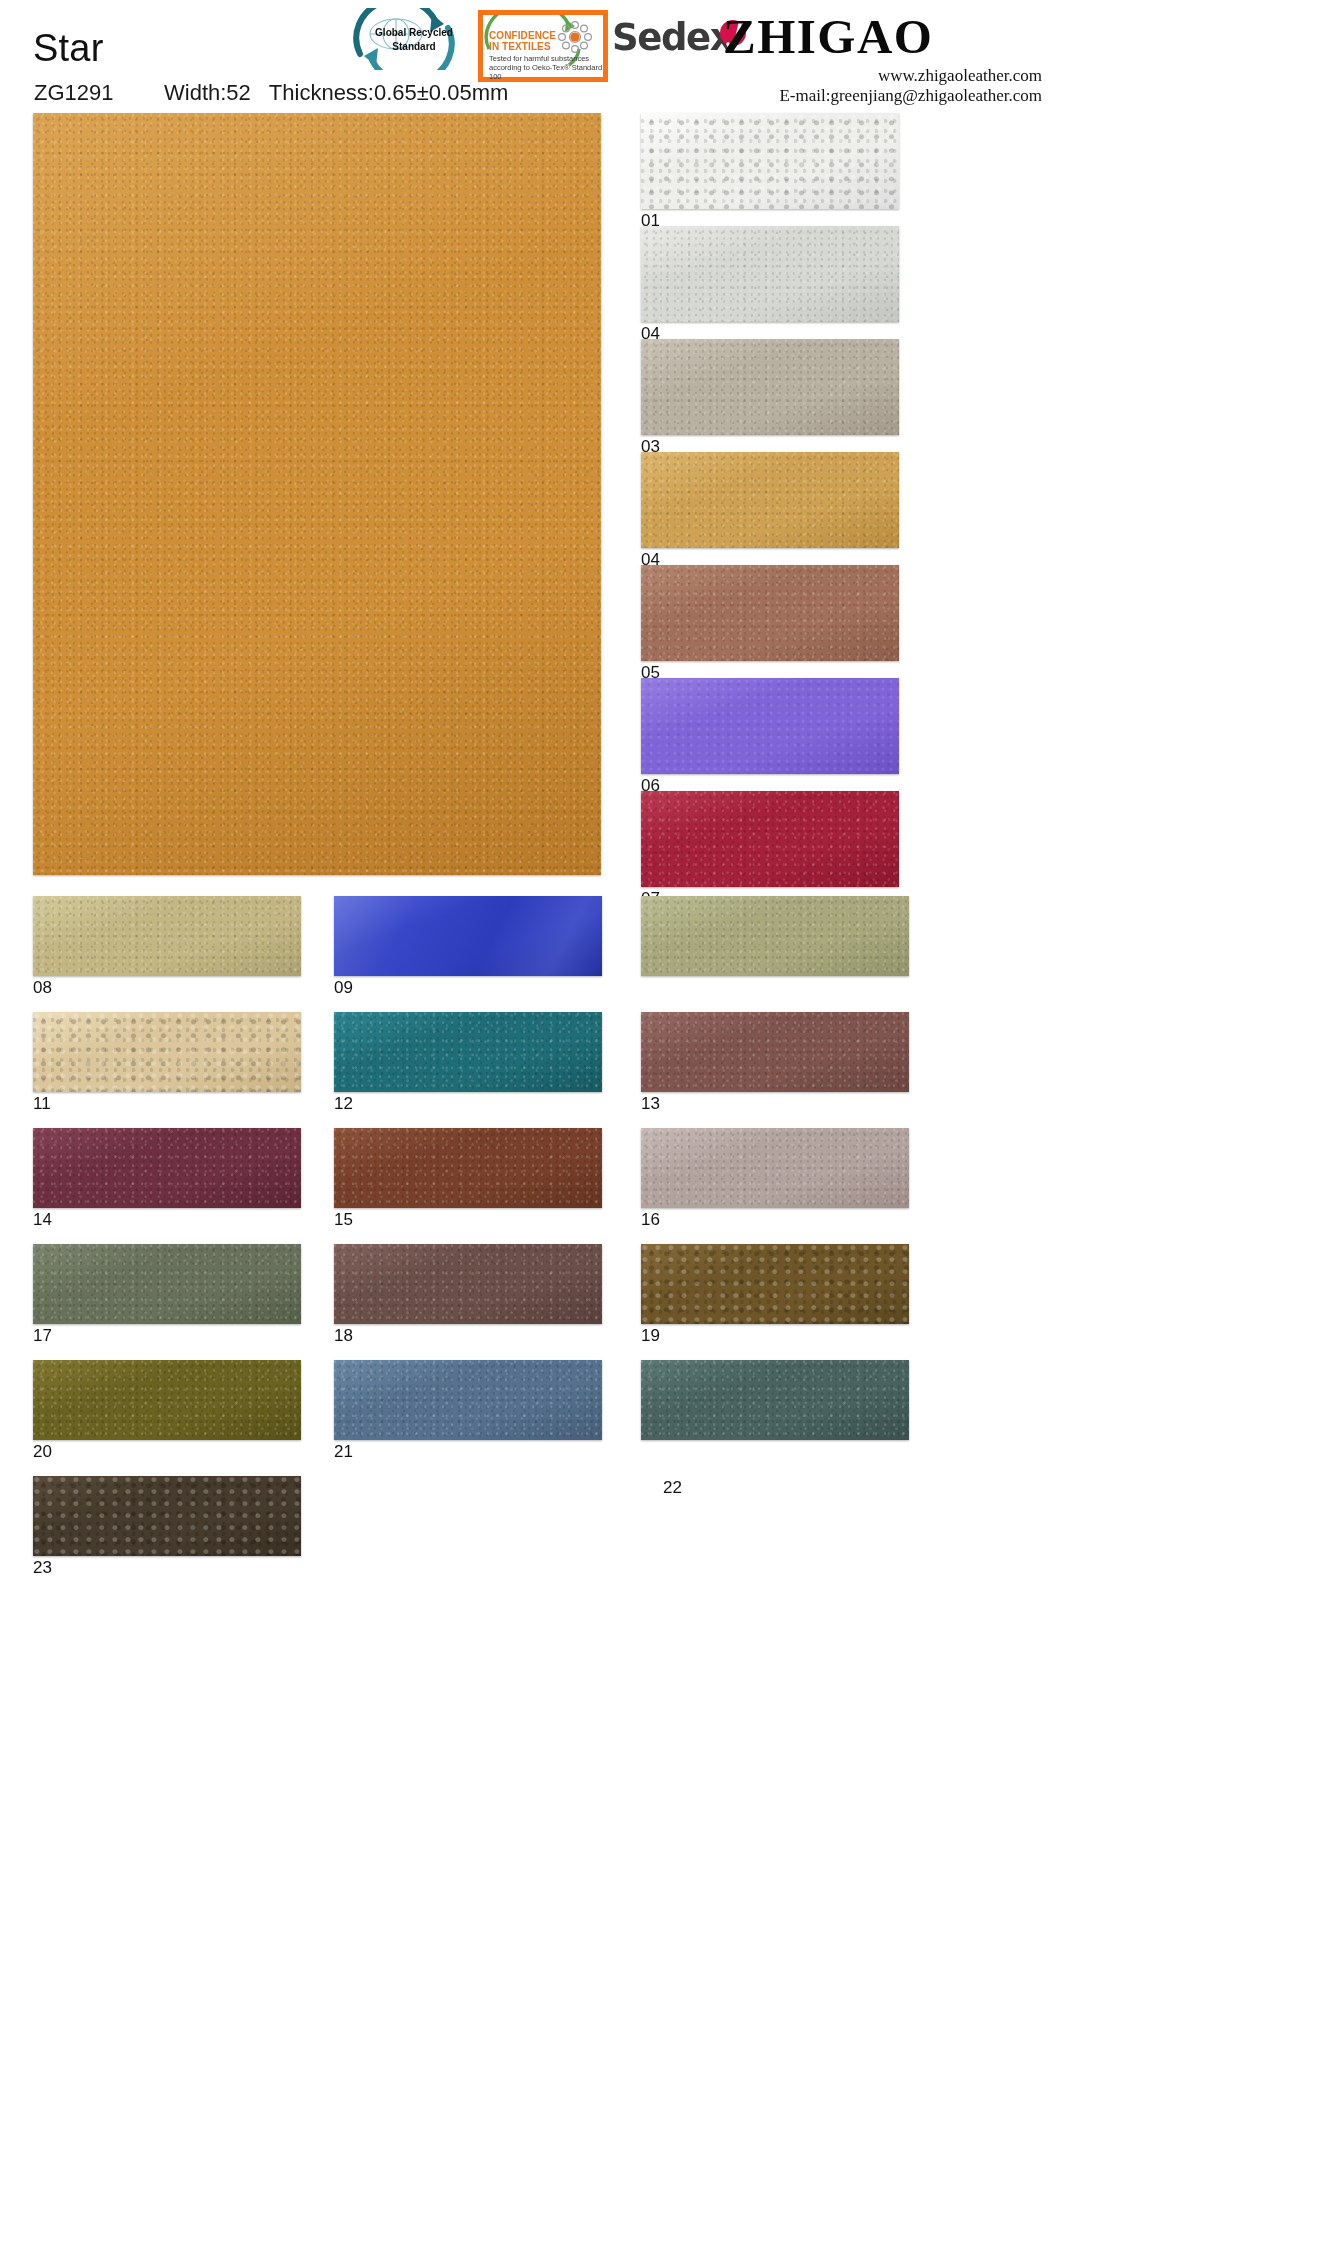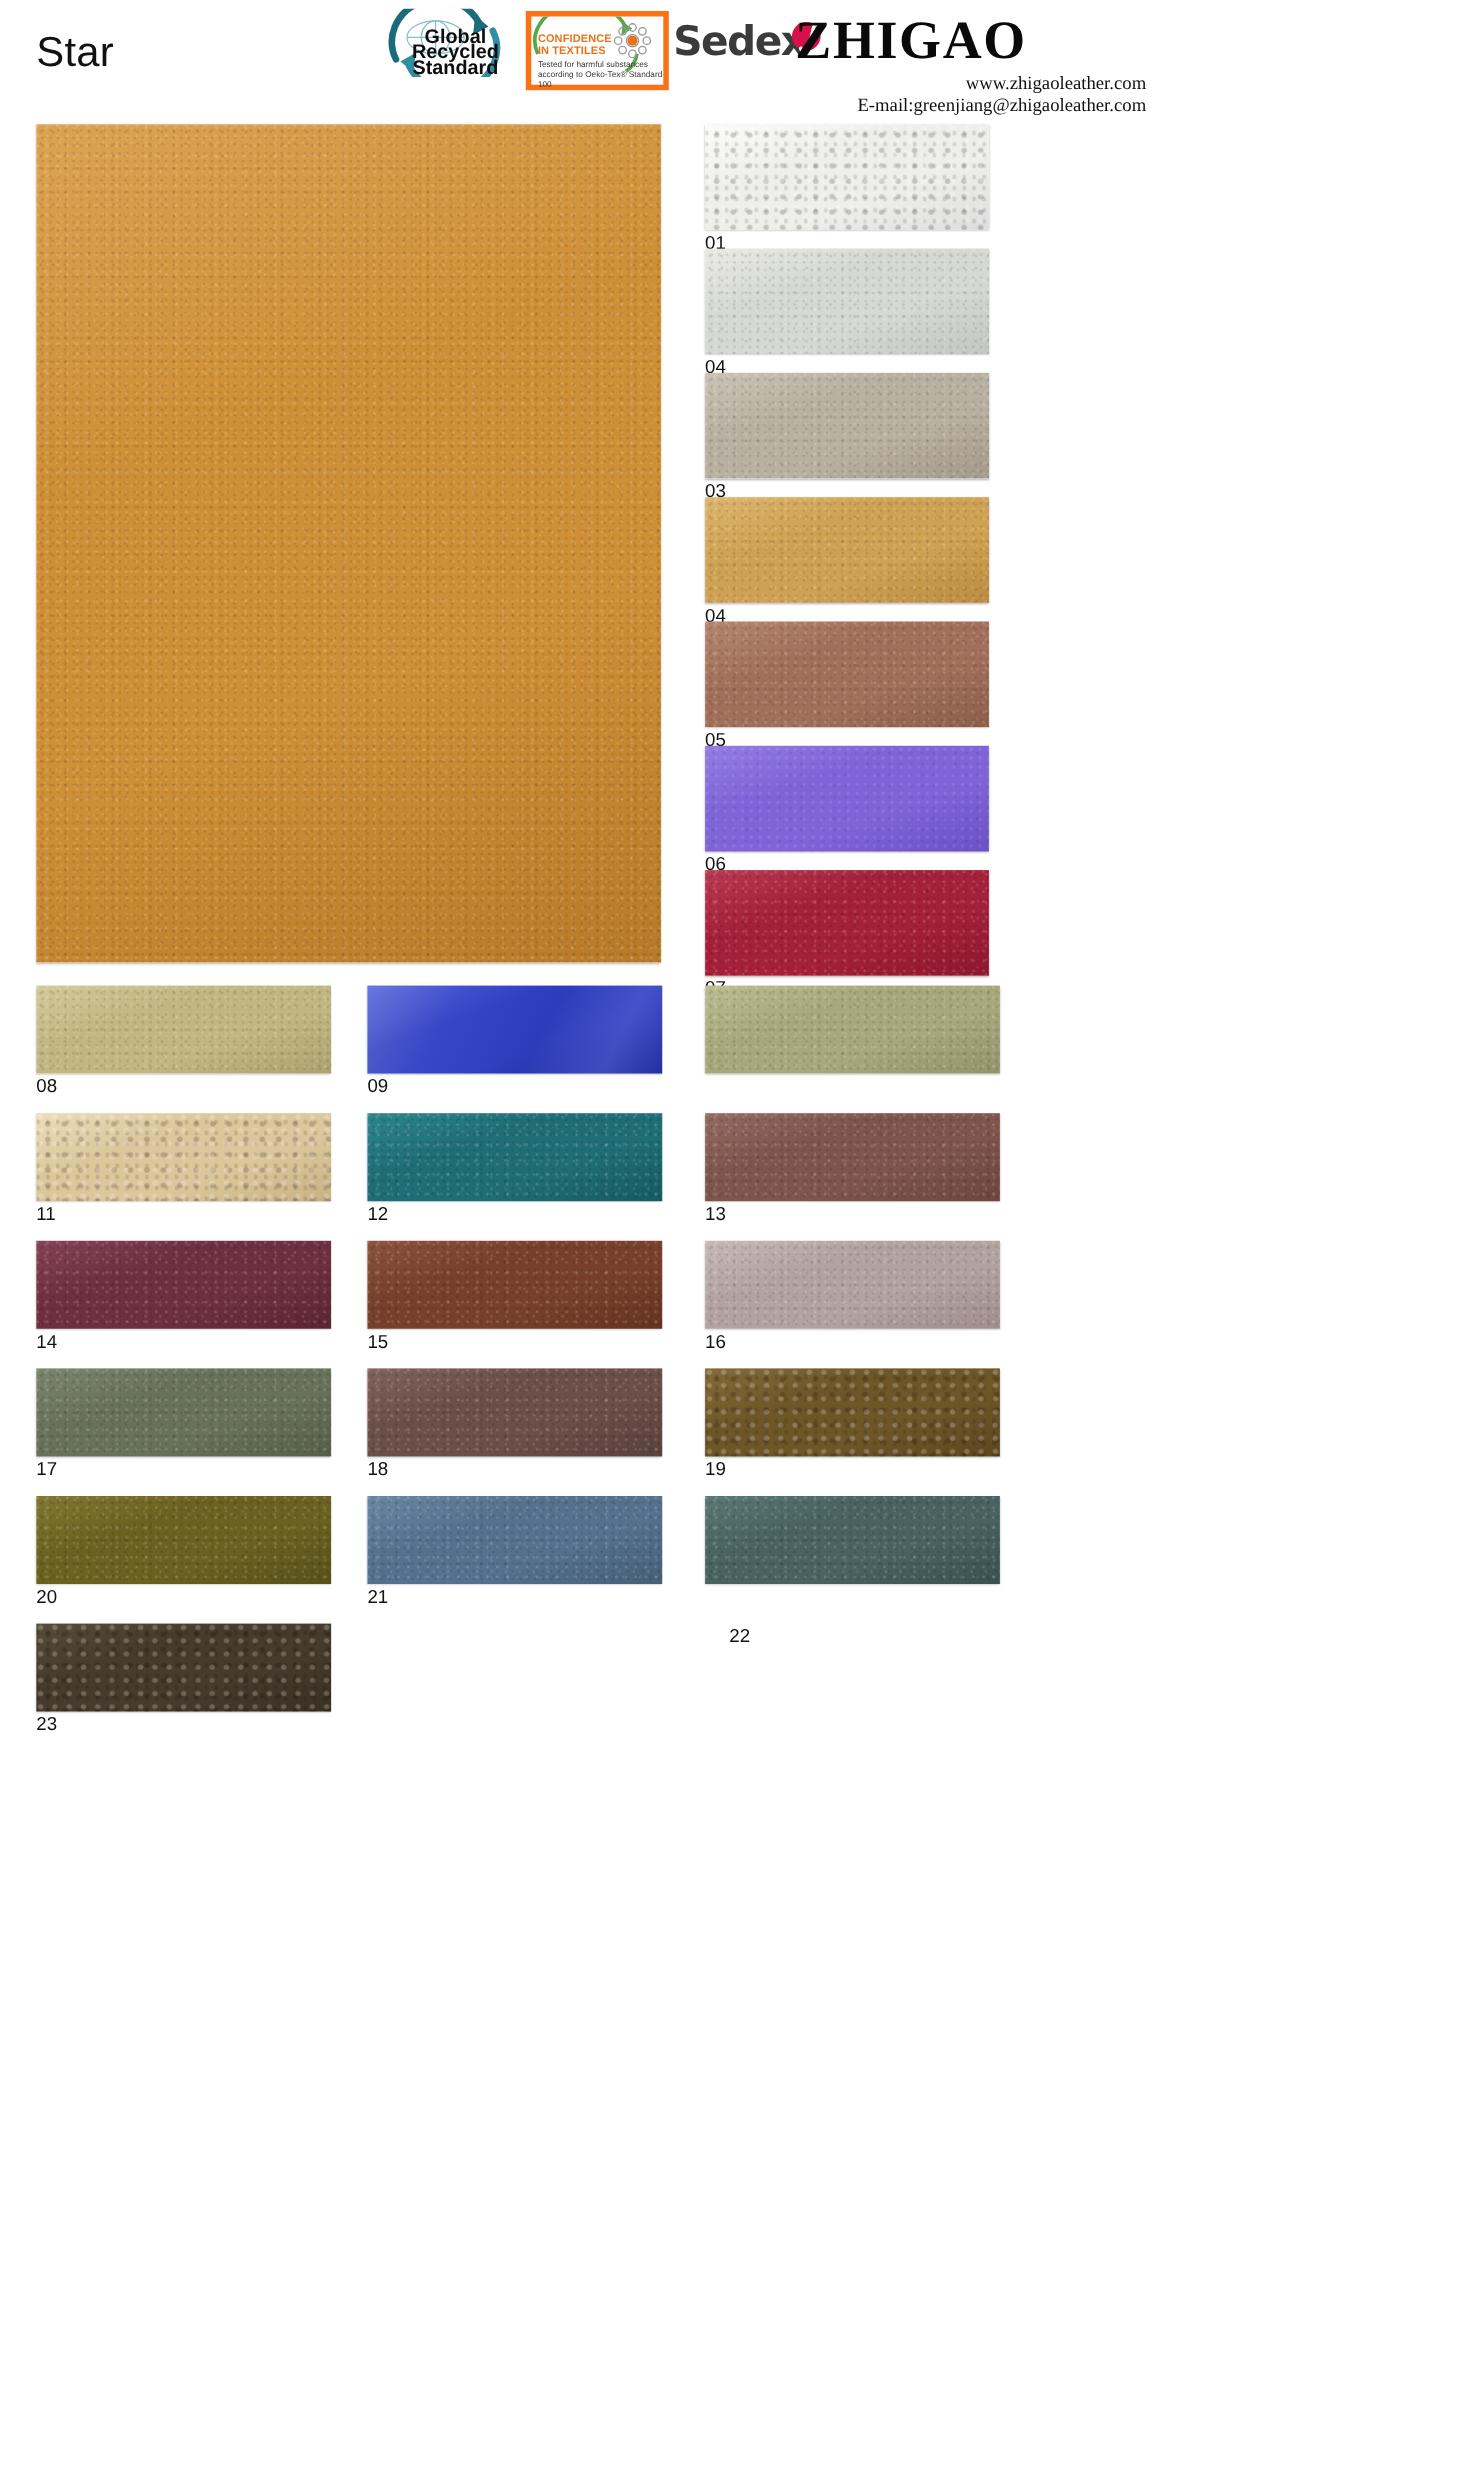--- a/index.html
+++ b/index.html
@@ -9,21 +9,21 @@
   .header{position:absolute;left:0;top:0;width:1072px;height:108px;}
   .title{position:absolute;left:33px;top:28px;font-size:38px;line-height:40px;font-weight:400;color:#111;letter-spacing:.2px;}
   .specs{position:absolute;left:34px;top:80px;font-size:22px;line-height:26px;color:#1a1a1a;white-space:nowrap;}
   .specs span{display:inline-block;}
   .spec-code{min-width:112px;}
   .spec-width{margin-left:18px;}
   .spec-thick{margin-left:18px;}
 
   
   .grs{position:absolute;left:340px;top:8px;width:128px;height:62px;}
-  .grs-text{position:absolute;left:22px;top:18px;width:104px;text-align:center;font-size:18px;line-height:14px;font-weight:700;color:#0d0d0d;}
+  .grs-text{position:absolute;left:22px;top:18px;width:104px;text-align:center;font-size:10px;line-height:14px;font-weight:700;color:#0d0d0d;}
   .grs svg{position:absolute;left:0;top:0;}
 
   
   .oeko{position:absolute;left:478px;top:10px;width:120px;height:62px;border:5px solid #f97316;background:#fff;}
   .oeko-c1{position:absolute;left:6px;top:15px;font-size:10px;line-height:11px;font-weight:700;color:#e8731c;letter-spacing:.1px;}
   .oeko-c2{position:absolute;left:6px;top:26px;font-size:10px;line-height:11px;font-weight:700;color:#e8731c;letter-spacing:.1px;}
   .oeko-s1{position:absolute;left:6px;top:39px;font-size:7.5px;line-height:9px;color:#3a3a3a;}
   .oeko-s2{position:absolute;left:6px;top:48px;font-size:7.5px;line-height:9px;color:#3a3a3a;}
   .oeko svg{position:absolute;left:0;top:0;}
 
@@ -70,20 +70,23 @@
     background-size:8px 8px, 10px 10px;
   }
 </style>
 </head>
 <body>
 
 <div class="header">
 
   <div class="title">Star</div>
 
+  <div class="specs">
+    <span class="spec-code">ZG1291</span><span class="spec-width">Width:52</span><span class="spec-thick">Thickness:0.65±0.05mm</span>
+  </div>
 
   <div class="grs">
     <svg width="128" height="62" viewBox="0 0 128 62" aria-hidden="true">
       <path d="M20 46 A28 26 0 0 1 96 14" fill="none" stroke="#1b6b7a" stroke-width="6" stroke-linecap="round"></path>
       <path d="M108 20 A28 26 0 0 1 32 52" fill="none" stroke="#2f8ea0" stroke-width="6" stroke-linecap="round"></path>
       <path d="M92 6 L104 16 L90 24 Z" fill="#1b6b7a"></path>
       <path d="M36 58 L24 48 L38 40 Z" fill="#2f8ea0"></path>
       <g stroke="#6fb3c6" stroke-width="1.1" fill="none" opacity=".85">
         <ellipse cx="56" cy="26" rx="26" ry="15"></ellipse>
         <ellipse cx="56" cy="26" rx="13" ry="15"></ellipse>

